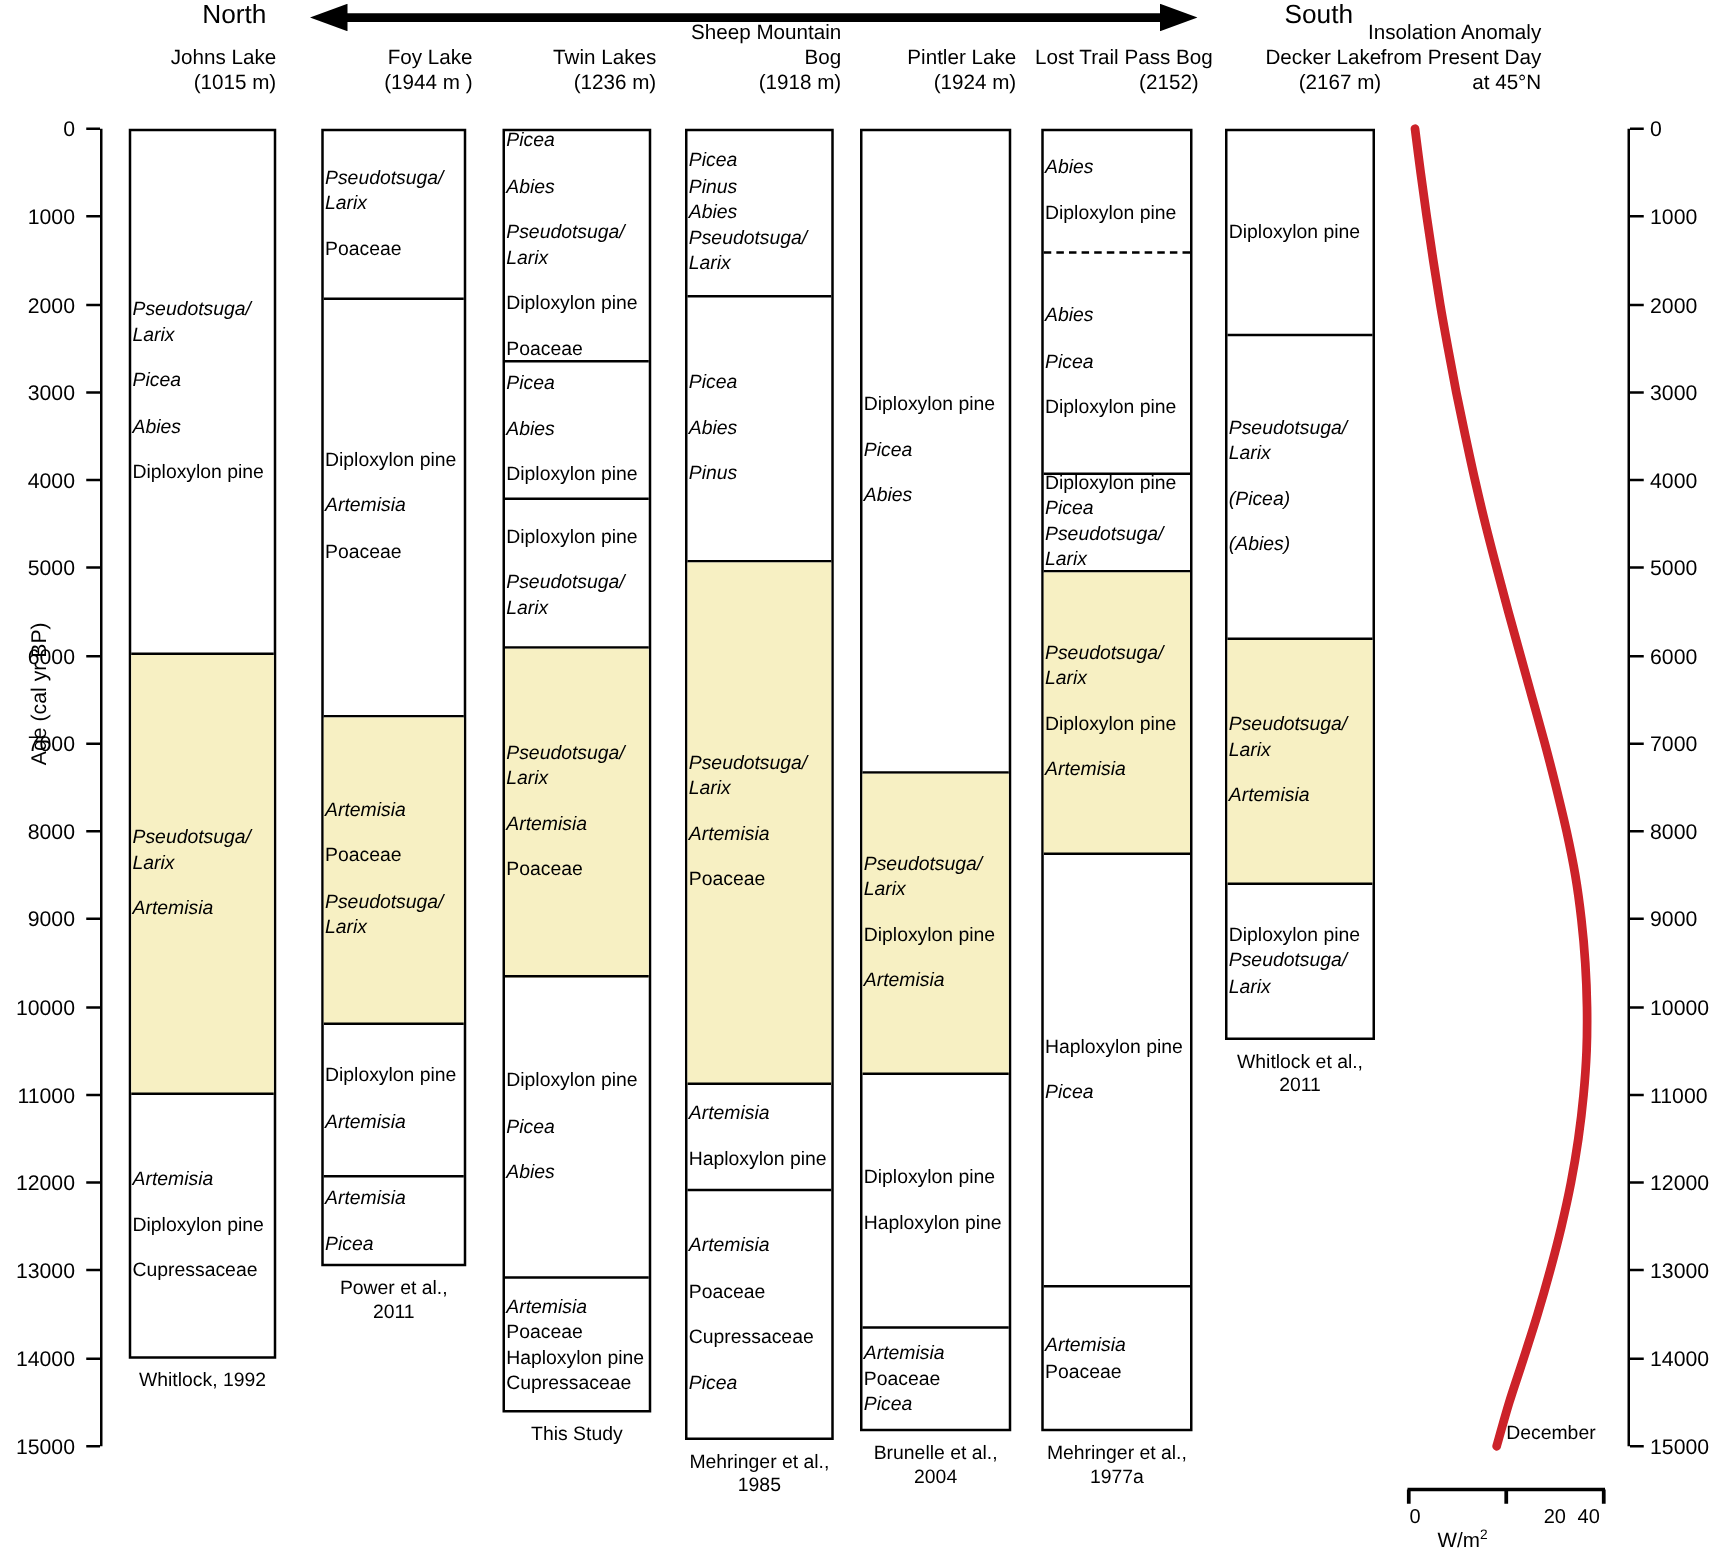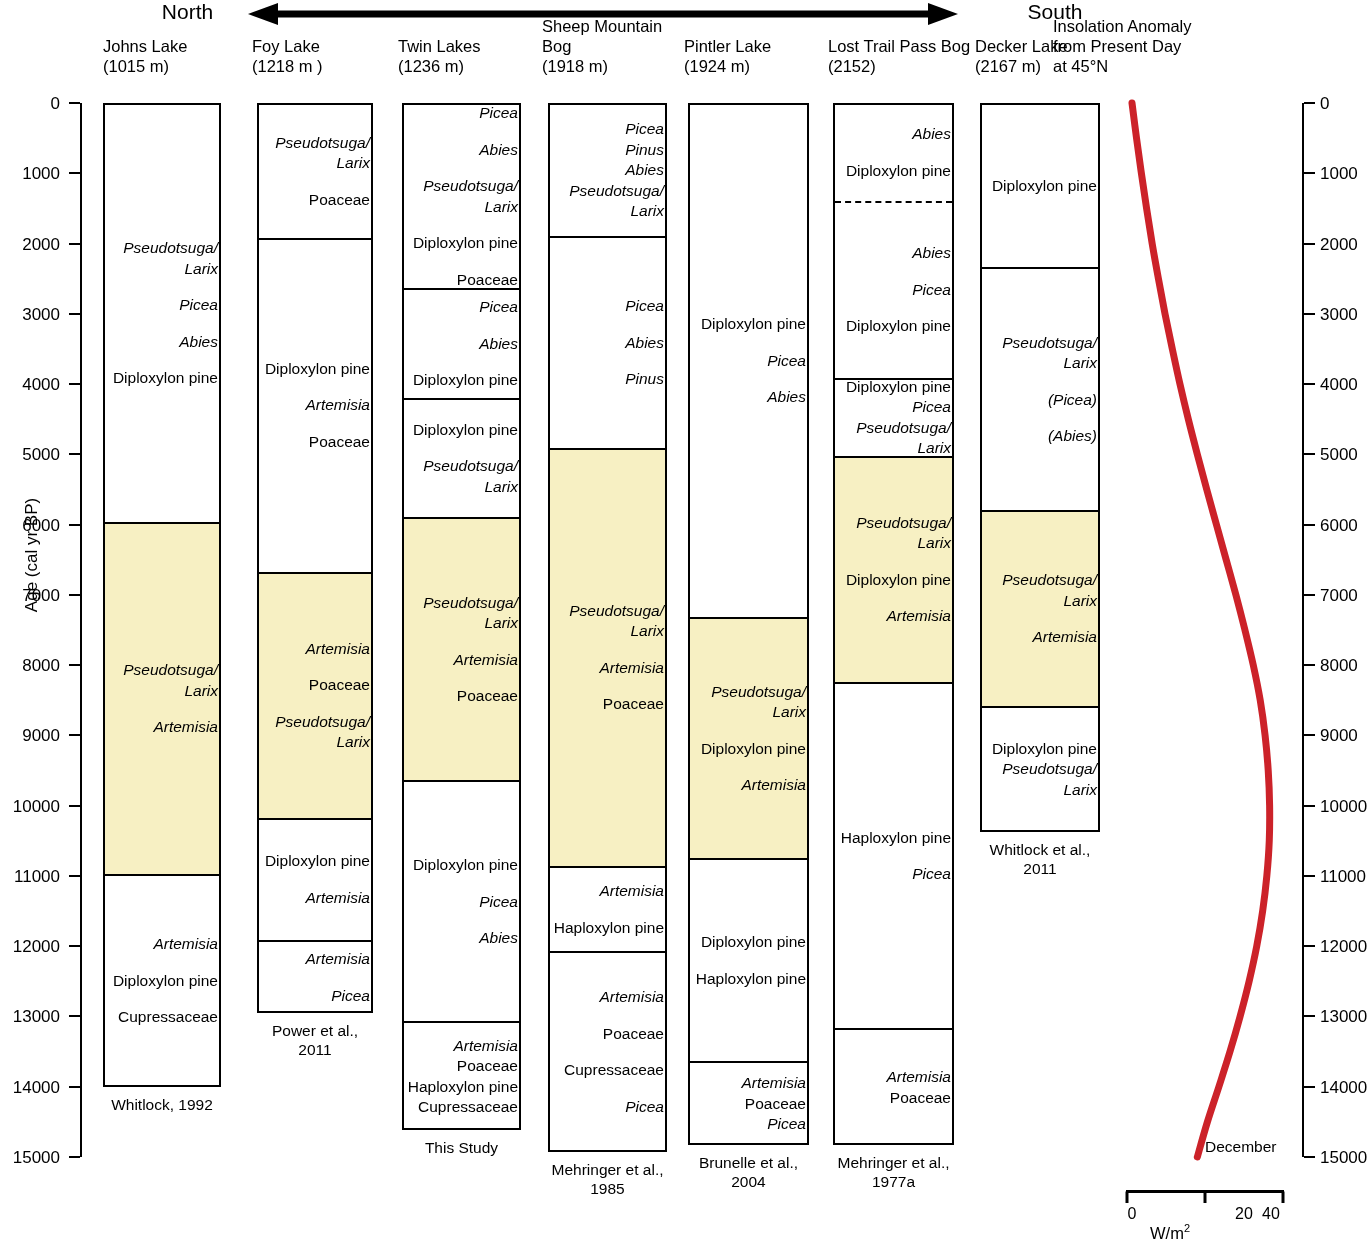--- a/index.html
+++ b/index.html
@@ -18,21 +18,21 @@
   .dir-label{
     position:absolute;font-size:21px;text-align:center;white-space:nowrap;
   }
   #north-label{left:80px;top:0px;width:215px;}
   #south-label{left:975px;top:0px;width:160px;}
 
   #dir-arrow{position:absolute;left:248px;top:3px;width:710px;height:22px;}
 
   
   .site-title{
-    position:absolute;font-size:16.5px;line-height:20px;text-align:left;
+    position:absolute;font-size:16.5px;line-height:20px;text-align:right;
     white-space:nowrap;
   }
   .site-title .ln{display:block;}
 
   
   .core{
     position:absolute;
     border:2.2px solid #000;
     box-sizing:border-box;
     background:#ffffff;
@@ -41,21 +41,21 @@
     position:absolute;left:0;width:100%;
     box-sizing:border-box;
     border-bottom:2.2px solid #000;
     display:flex;align-items:center;justify-content:center;
     overflow:hidden;
   }
   .zone.last{border-bottom:none;}
   .zone.dashed{border-bottom:2.2px dashed #000;}
   .zone.shaded{background:#f7f0c3;}
   .zone-text{
-    font-size:15.5px;line-height:20.5px;text-align:right;
+    font-size:15.5px;line-height:20.5px;text-align:left;
     width:100%;padding:0 1px;box-sizing:border-box;
   }
   .zone-text .t{display:block;white-space:nowrap;}
   .zone-text .t.it{font-style:italic;}
   .zone-text .t.sp{margin-top:16px;}
   .zone-text .t.sp0{margin-top:0;}
 
   
   .citation{
     position:absolute;font-size:15.5px;line-height:19px;text-align:center;
@@ -130,21 +130,21 @@
             <span class="t sp">Diploxylon pine</span>
             <span class="t sp">Cupressaceae</span>
           </div>
         </div>
       </div>
       <div class="citation" style="left: 95px; width: 134px; top: 1094.73px;">
         <span class="ln">Whitlock, 1992</span>
       </div>
       <div class="site-title" style="left: 252px; width: 126px; top: 36px;">
         <span class="ln">Foy Lake</span>
-        <span class="ln">(1218 m )</span>
+        <span class="ln">(1944 m )</span>
       </div>
       <div class="core" style="left: 257px; top: 103px; width: 116px; height: 909.953px;">
         <div class="zone" style="top: 0px; height: 134.82px;">
           <div class="zone-text">
             <span class="t it sp0">Pseudotsuga/</span>
             <span class="t it sp0">Larix</span>
             <span class="t sp">Poaceae</span>
           </div>
         </div>
         <div class="zone" style="top: 134.82px; height: 333.767px;">

